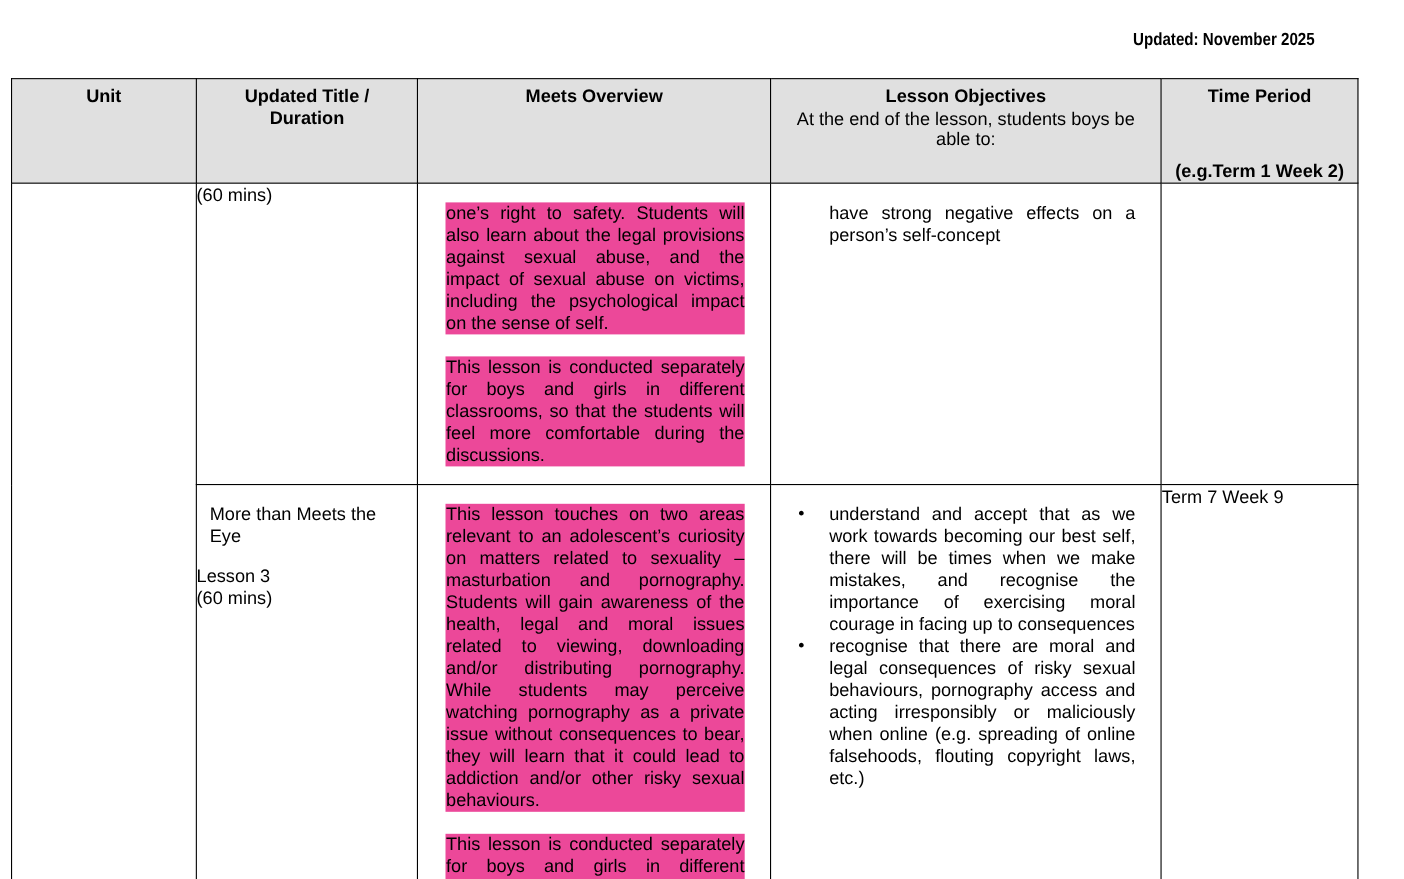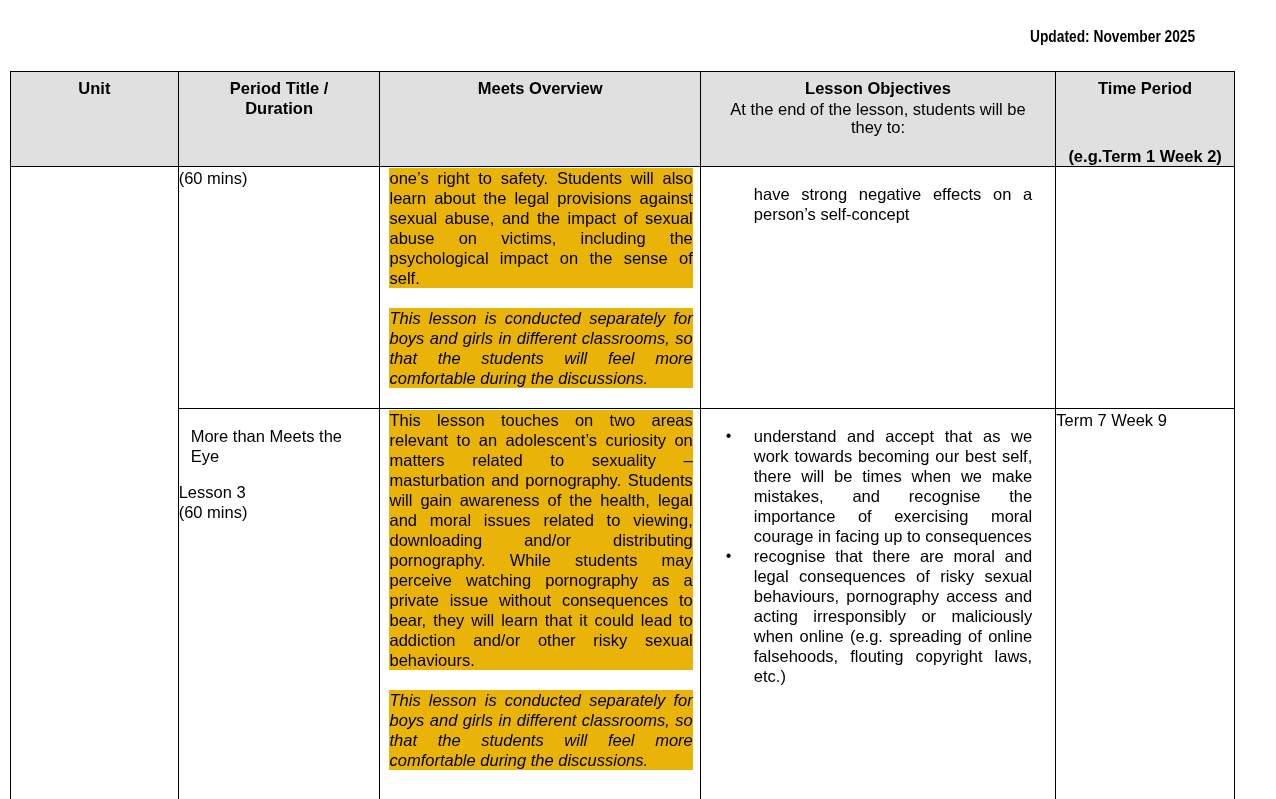--- a/index.html
+++ b/index.html
@@ -14,22 +14,22 @@
     th .hd { padding-top: 6px; }
     th .sub { font-weight: normal; line-height: 18px; padding-top: 4px; }
     th .tp2 { padding-top: 4px; margin-top: 44px; }
     .c-unit { width: 167px; }
     .c-title { width: 201px; }
     .c-over { width: 319px; }
     .c-obj { width: 354px; }
     .c-time { width: 178px; }
     .center { text-align: left; }
     .over { padding: 0 7px 0 9px !important; text-align: justify; }
-    .over p { margin: 0; text-align: justify; background: #eab308; }
-    .over p.it { font-style: italic; margin-top: 20px; }
+    .over p { margin: 16px; text-align: justify; background: #ec4899; }
+    .over p.it { margin-top: 20px; }
     .obj ul { margin: 16px; padding: 0 7px 0 37px; list-style: none; }
     .obj li { position: relative; text-align: justify; }
     .obj li.b::before { content: "\2022"; position: absolute; left: -28px; top: 0; font-size: 16px; }
     .row1 td { height: 240px; }
     .row2 td { height: 389px; }
     .pt1 { padding-top: 1px !important; }
   </style>
 </head>
 <body>
 
@@ -42,29 +42,29 @@
       <col class="c-over">
       <col class="c-obj">
       <col class="c-time">
   </colgroup>
   <thead>
     <tr style="height:76px;">
       <th>
           <div class="hd">Unit</div>
         </th>
       <th>
-        <div class="hd">Period Title /</div>
+        <div class="hd">Updated Title /</div>
         <div>Duration</div>
       </th>
       <th>
           <div class="hd">Meets Overview</div>
         </th>
       <th>
         <div class="hd">Lesson Objectives</div>
-        <div class="sub" style="padding:2px 18px 0 18px;">At the end of the lesson, students will be they to:</div>
+        <div class="sub" style="padding:2px 18px 0 18px;">At the end of the lesson, students boys be able to:</div>
       </th>
       <th>
         <div class="hd">Time Period</div>
         <div class="tp2">(e.g.Term 1 Week 2)</div>
       </th>
     </tr>
   </thead>
   <tbody>
     <tr class="row1">
       <td rowspan="2"></td>

